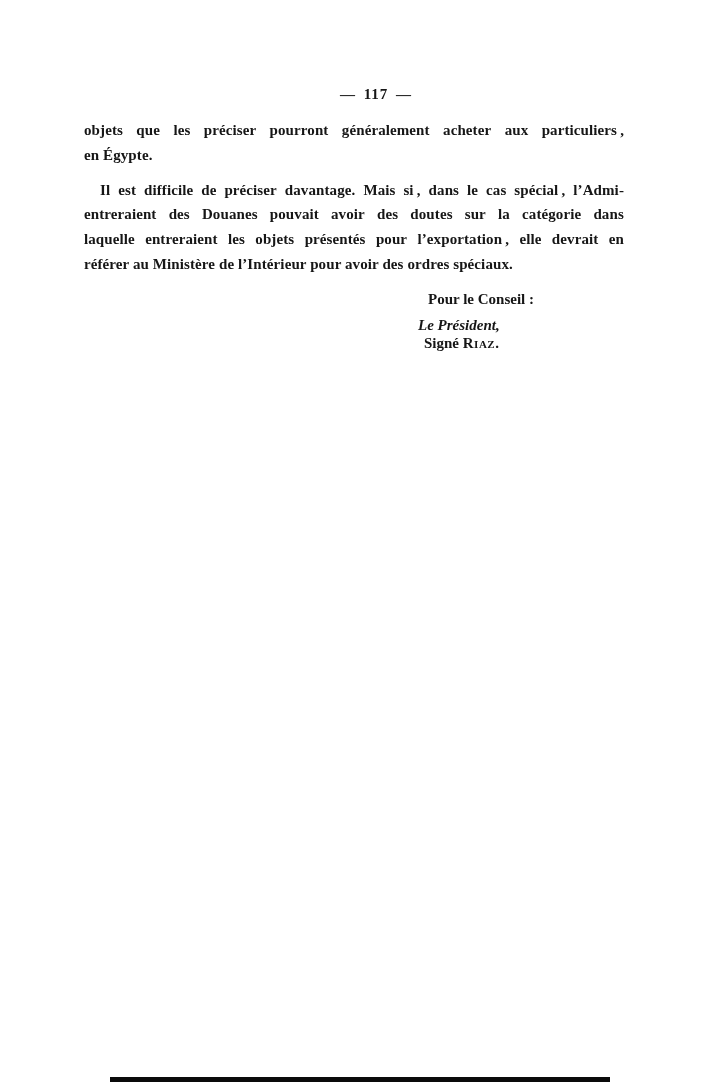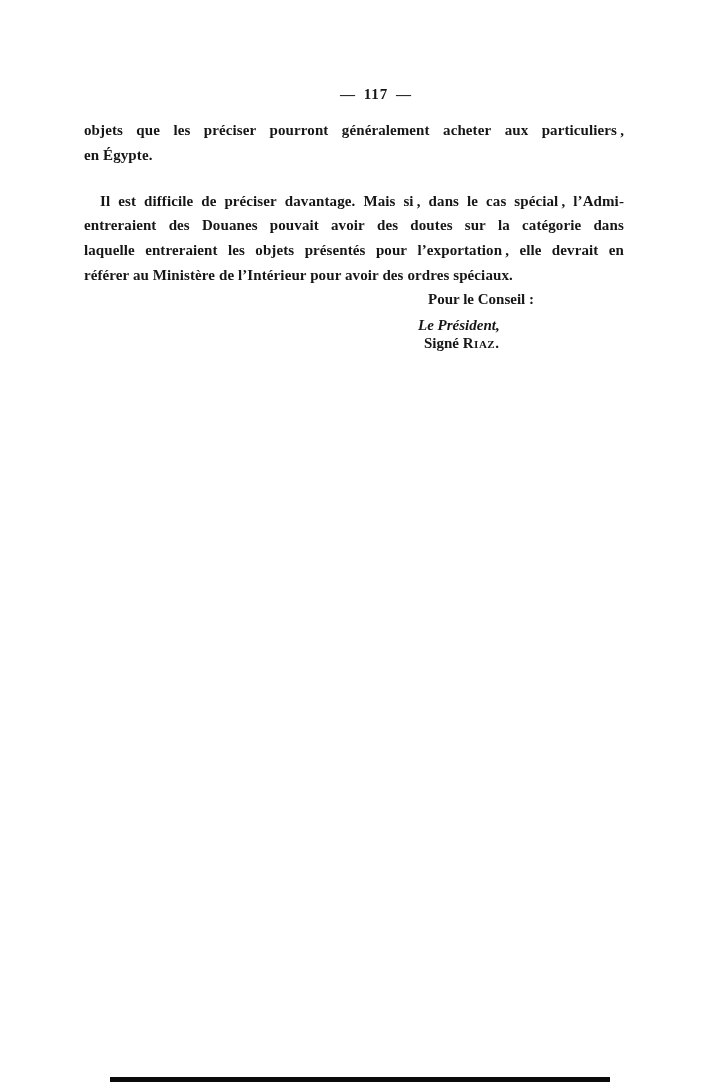--- a/index.html
+++ b/index.html
@@ -49,21 +49,21 @@
   .jline {
     display: flex;
     flex-wrap: nowrap;
     justify-content: space-between;
     align-items: baseline;
   }
   .indent {
     padding-left: 16px;
   }
   .p2-start {
-    margin-top: 21px;
+    margin-top: 10px;
   }
   .signature {
     position: absolute;
     top: 291px;
     left: 428px;
     width: 205px;
     text-align: left;
     font-size: 15px;
     font-weight: 700;
   }

